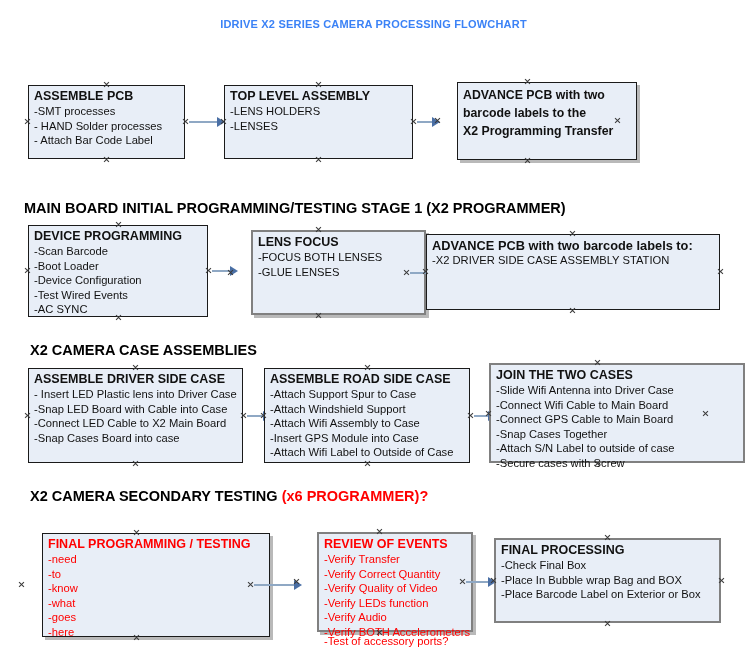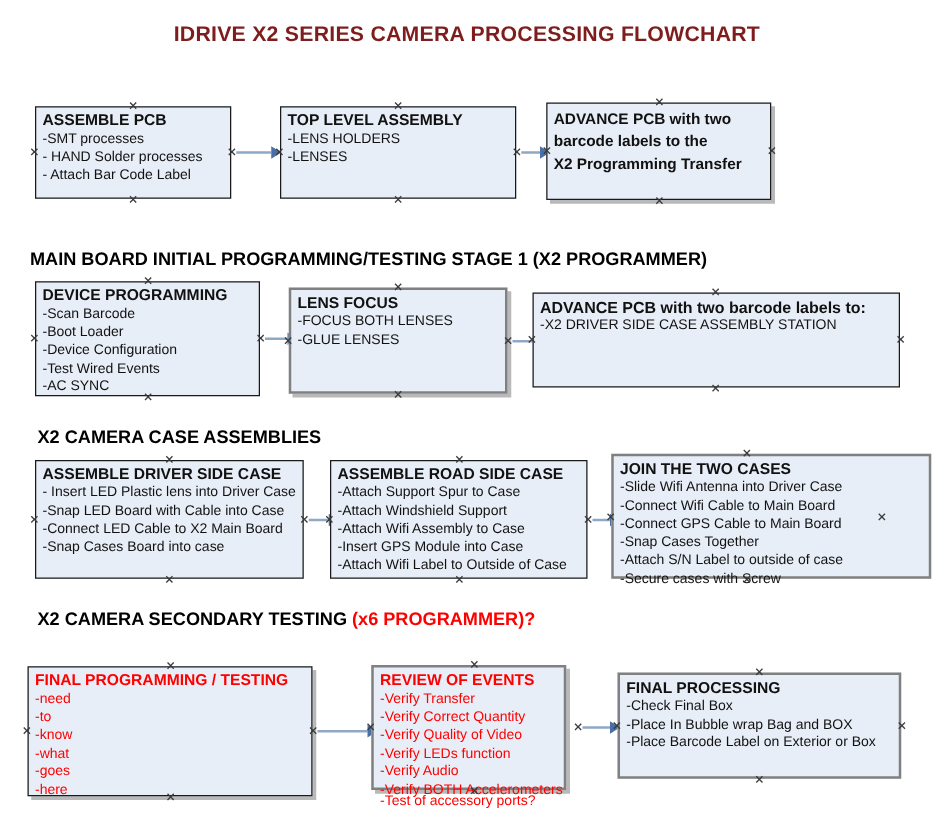--- a/index.html
+++ b/index.html
@@ -20,23 +20,23 @@
     height: 662px;
   }
 
   
   .main-title {
     position: absolute;
     left: 0;
     top: 18px;
     width: 747px;
     text-align: center;
-    font-size: 17px;
+    font-size: 11px;
     font-weight: bold;
-    color: #7f1d1d;
+    color: #3b82f6;
     letter-spacing: 0.2px;
     white-space: nowrap;
   }
   .section-title {
     position: absolute;
     font-size: 14.5px;
     font-weight: bold;
     color: #000000;
     white-space: nowrap;
   }
@@ -52,20 +52,21 @@
     box-sizing: border-box;
     padding: 3px 4px 2px 5px;
     overflow: visible;
   }
   .node.gray-border {
     border-color: #808080;
     border-width: 2px;
   }
   .node.shadow {
     box-shadow: 3px 3px 0 rgba(128,128,128,0.55);
+    margin-left: 20px;
   }
   .node .node-title {
     font-size: 12.5px;
     font-weight: bold;
     color: #111111;
     line-height: 15px;
     white-space: nowrap;
     margin-bottom: 0px;
   }
   .node .node-line {

